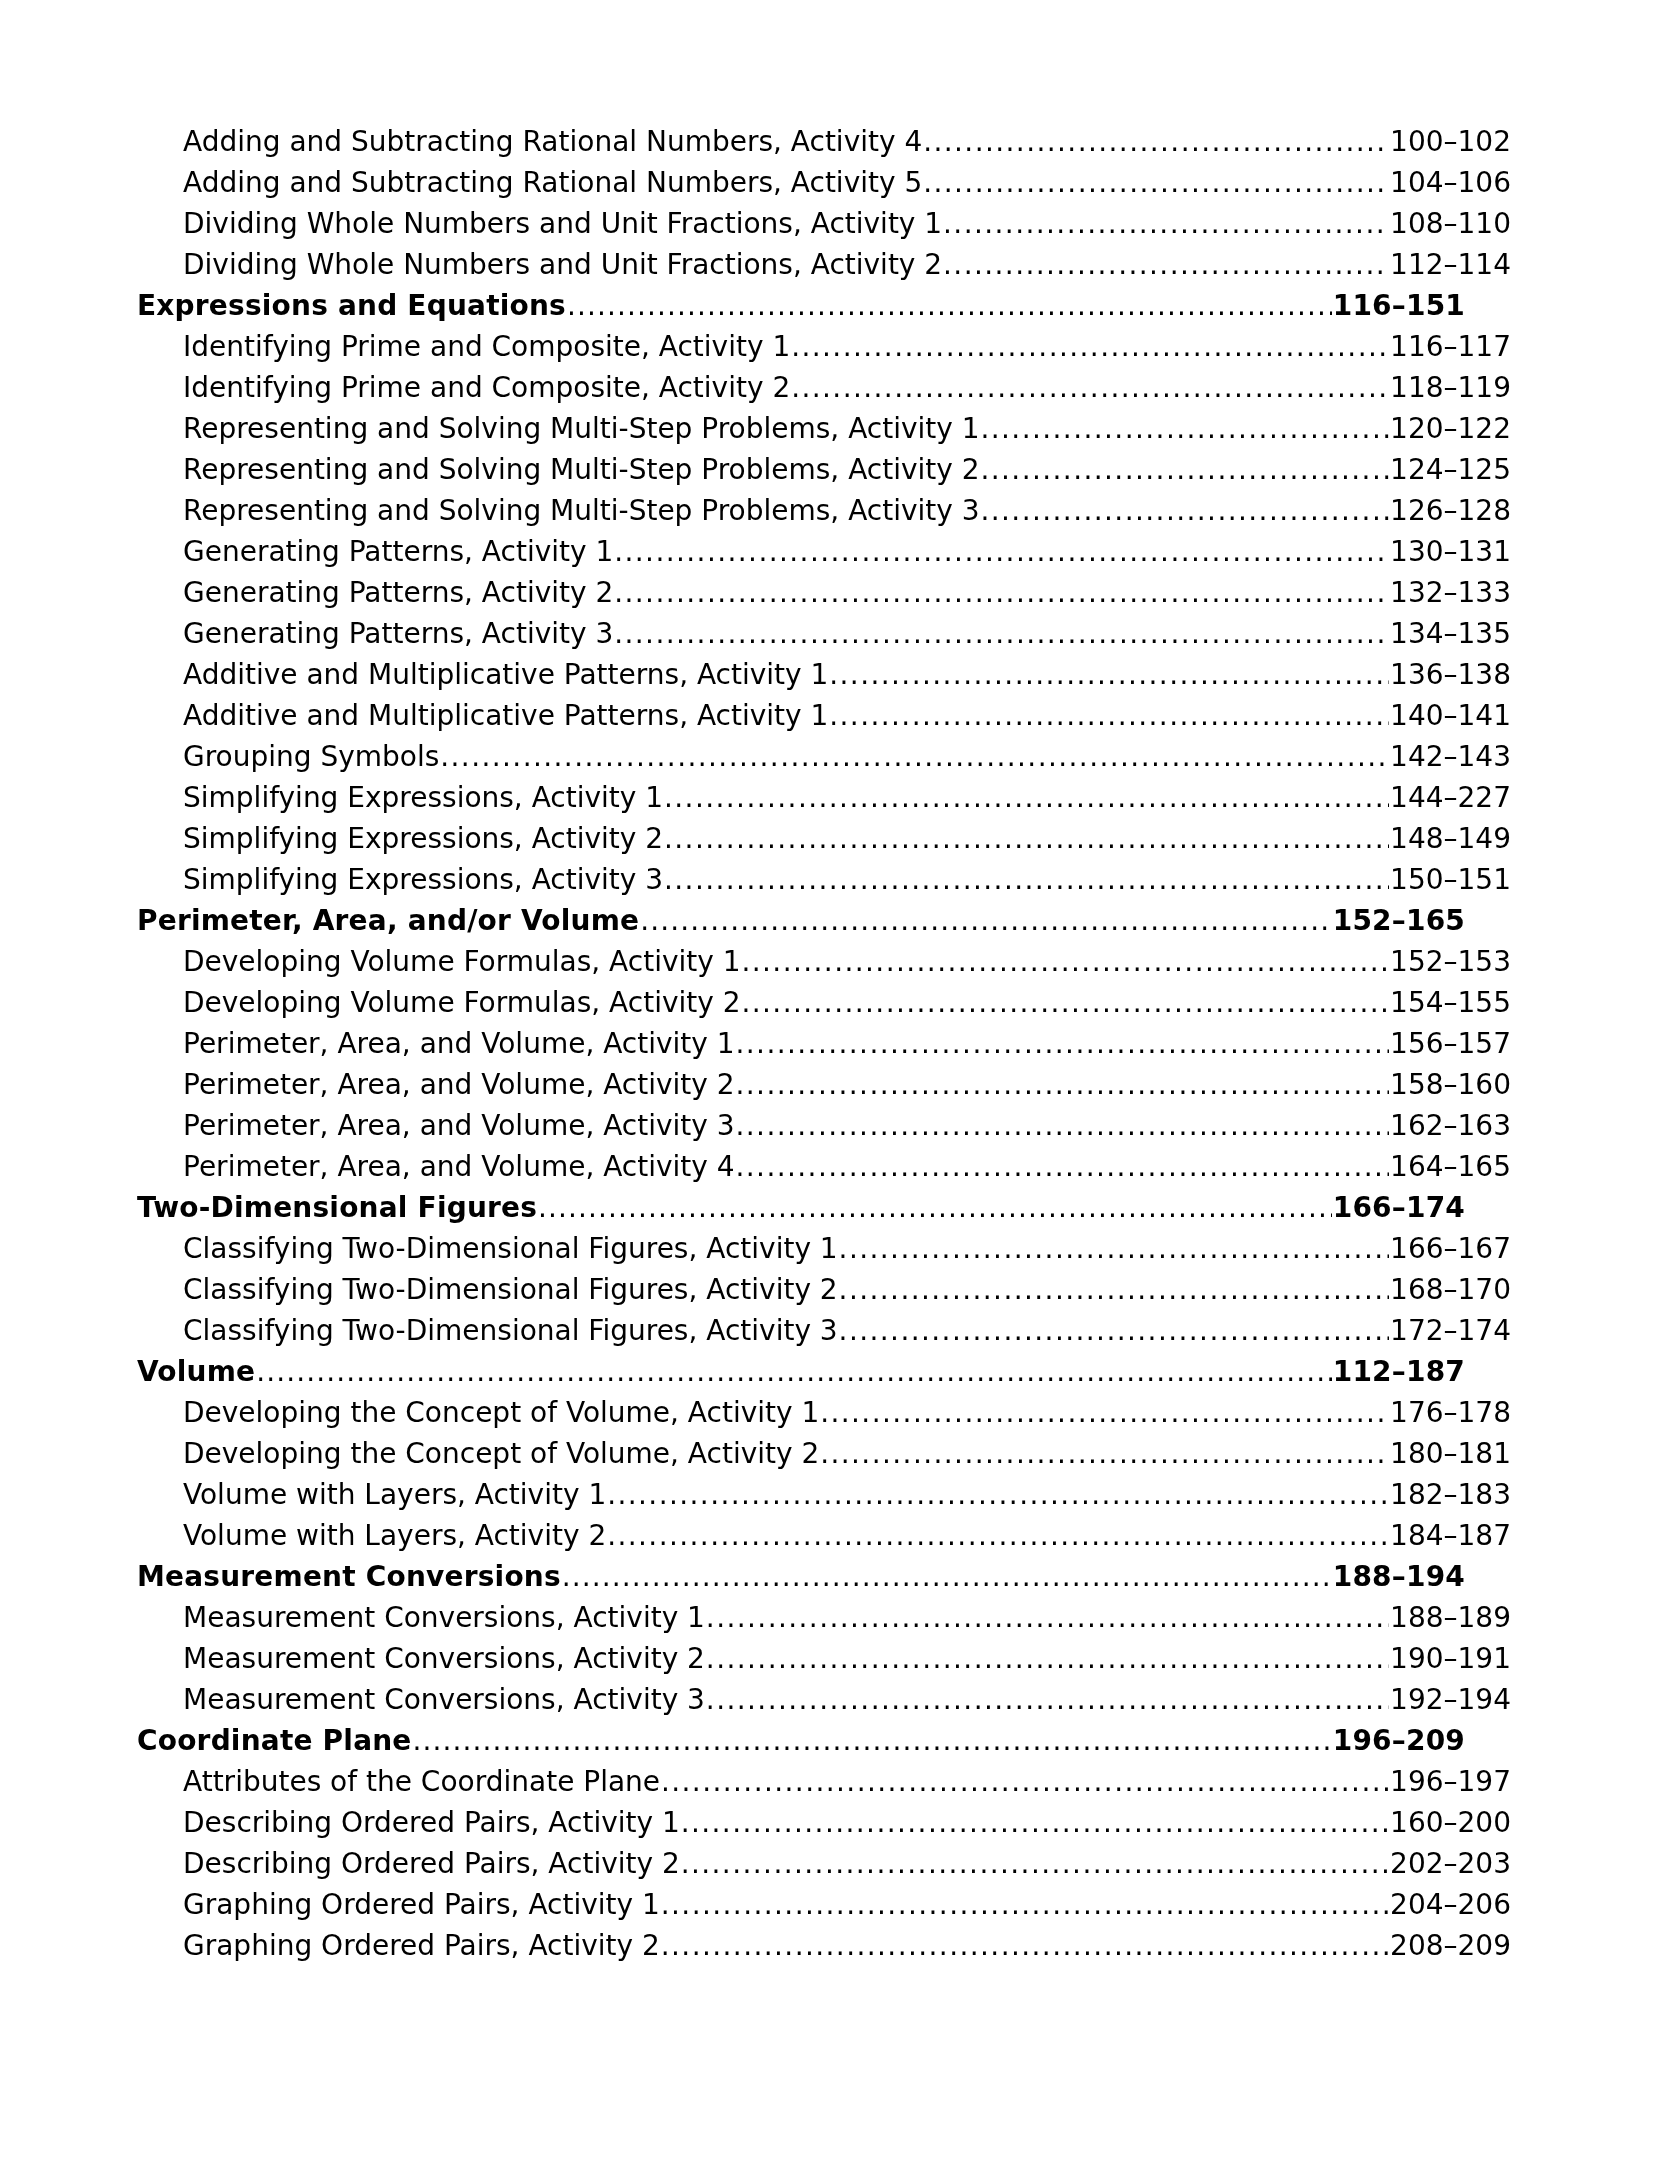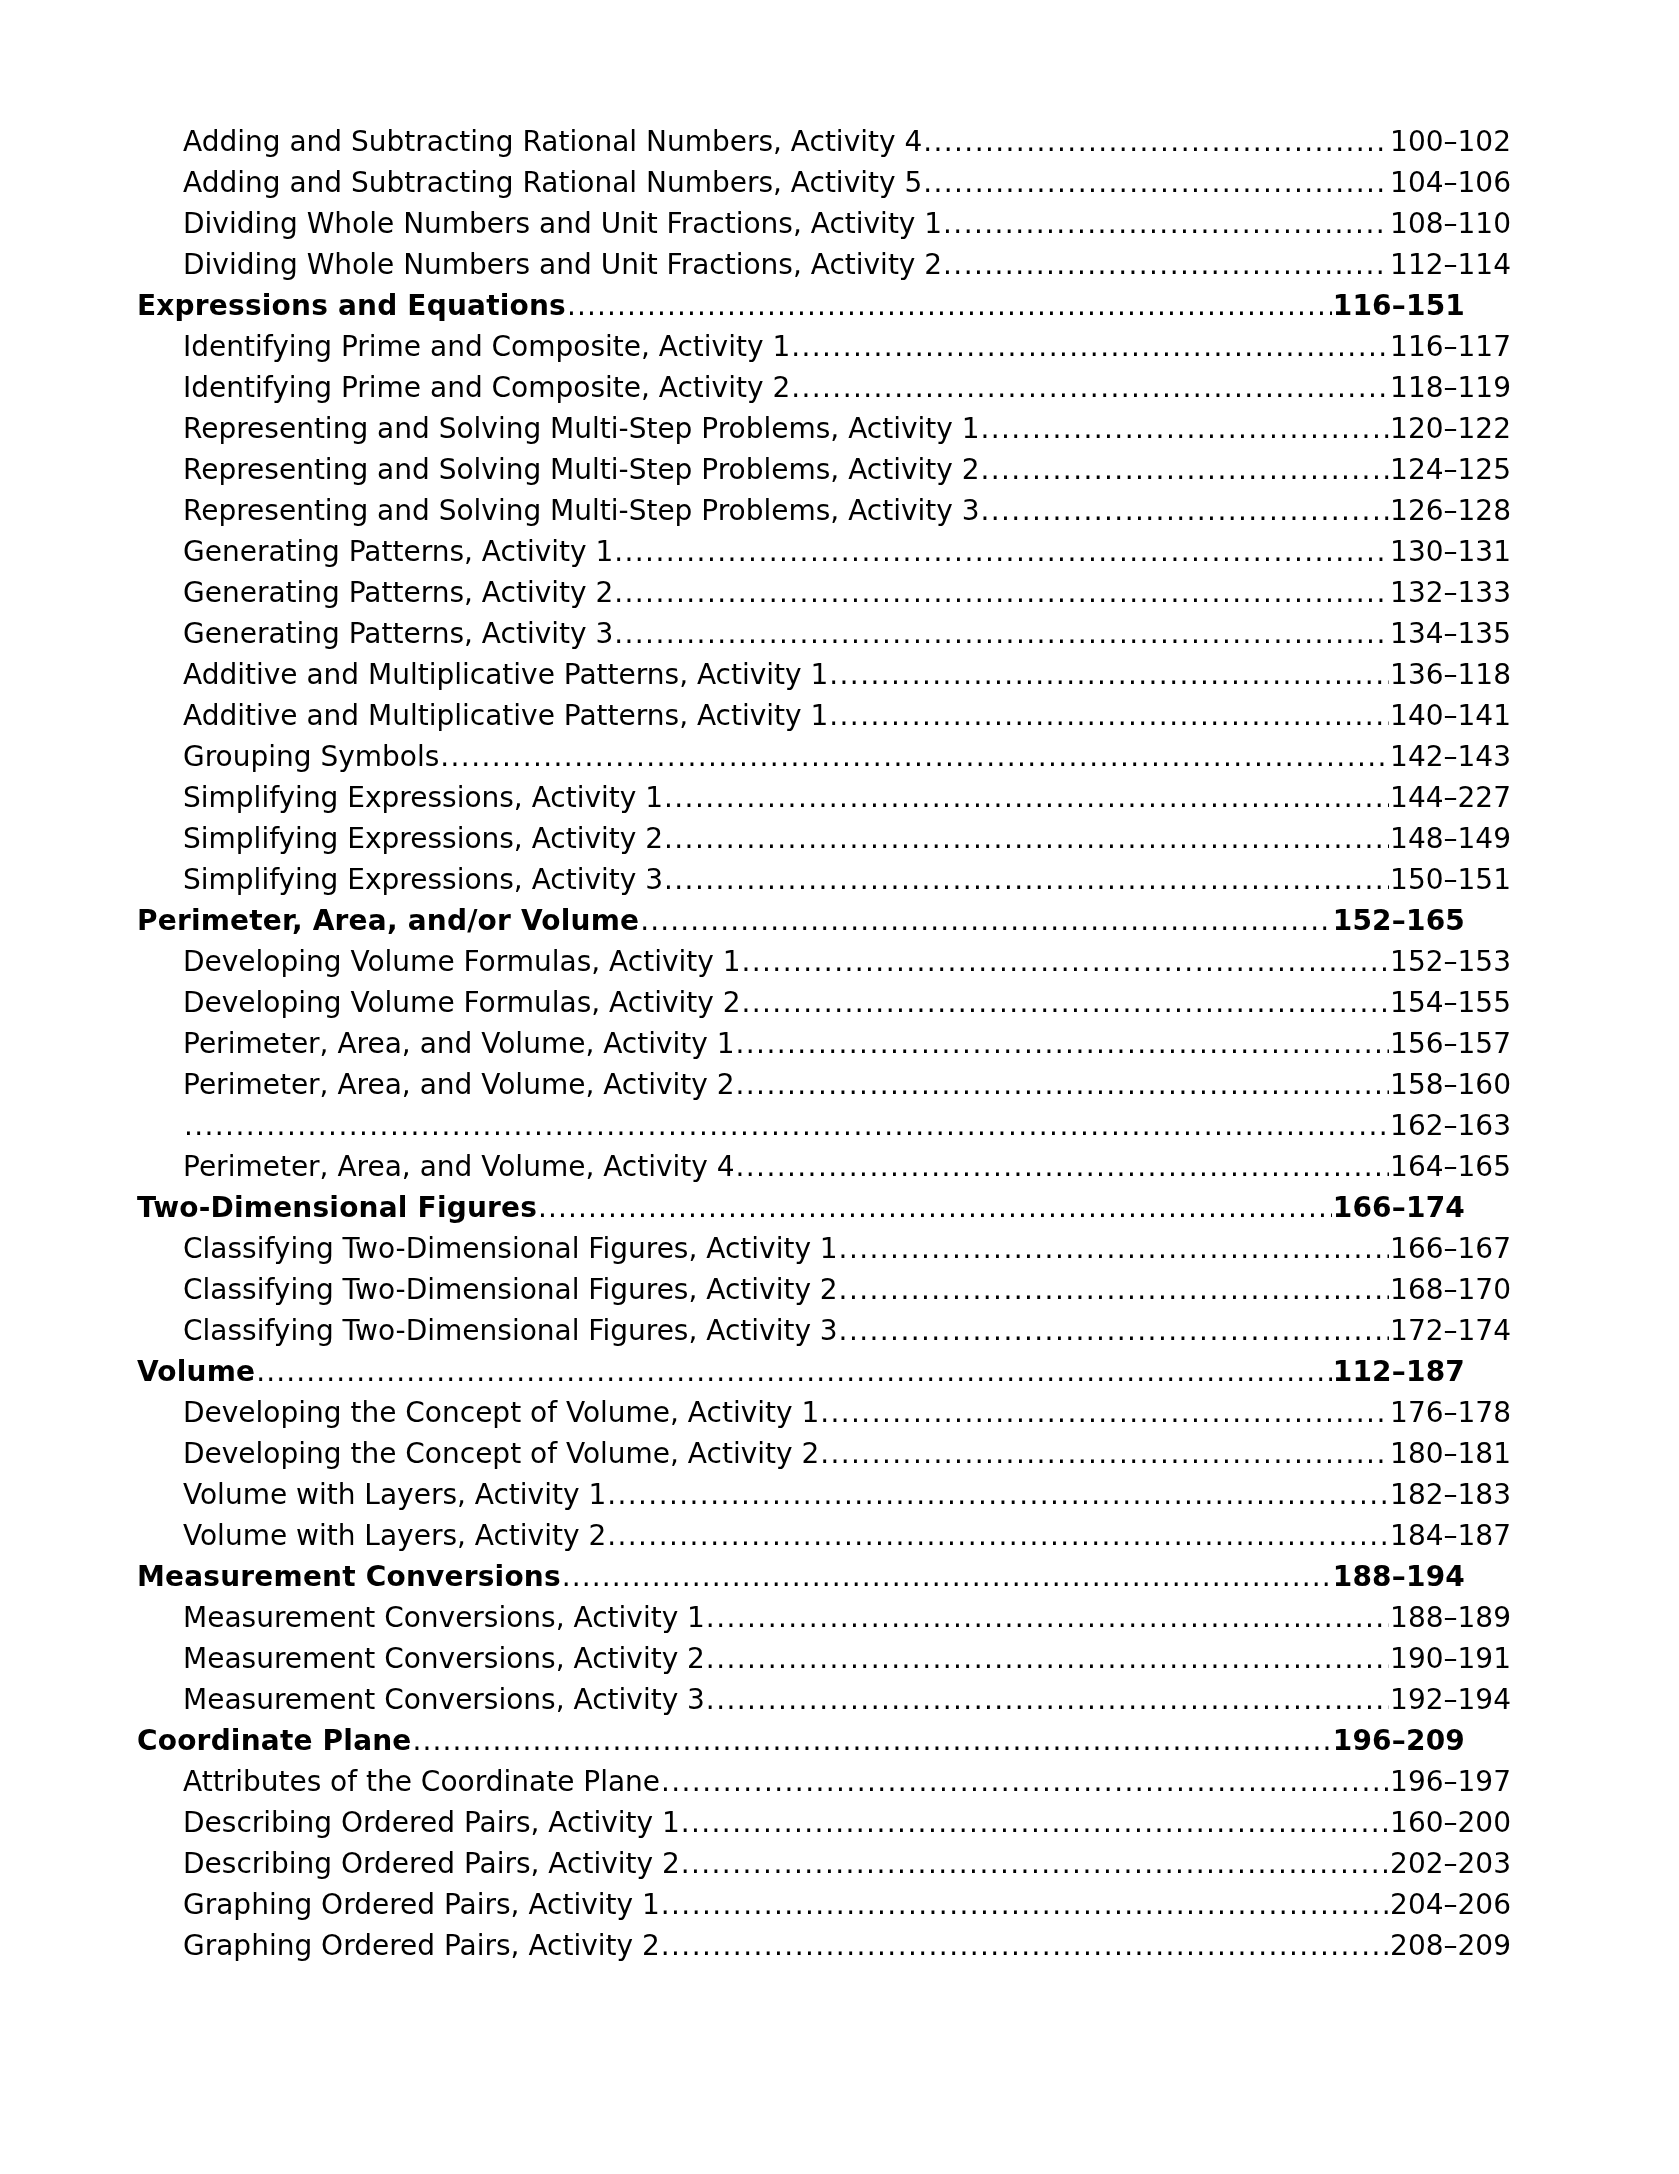--- a/index.html
+++ b/index.html
@@ -124,21 +124,21 @@
         <span class="toc-pages">132–133</span>
       </div>
       <div class="toc-row level-2">
         <span class="toc-title">Generating Patterns, Activity 3</span>
         <span class="toc-dots">...........................................................................................................................................................................................................................</span>
         <span class="toc-pages">134–135</span>
       </div>
       <div class="toc-row level-2">
         <span class="toc-title">Additive and Multiplicative Patterns, Activity 1</span>
         <span class="toc-dots">...........................................................................................................................................................................................................................</span>
-        <span class="toc-pages">136–118</span>
+        <span class="toc-pages">136–138</span>
       </div>
       <div class="toc-row level-2">
         <span class="toc-title">Additive and Multiplicative Patterns, Activity 1</span>
         <span class="toc-dots">...........................................................................................................................................................................................................................</span>
         <span class="toc-pages">140–141</span>
       </div>
       <div class="toc-row level-2">
         <span class="toc-title">Grouping Symbols</span>
         <span class="toc-dots">...........................................................................................................................................................................................................................</span>
         <span class="toc-pages">142–143</span>
@@ -177,20 +177,21 @@
         <span class="toc-title">Perimeter, Area, and Volume, Activity 1</span>
         <span class="toc-dots">...........................................................................................................................................................................................................................</span>
         <span class="toc-pages">156–157</span>
       </div>
       <div class="toc-row level-2">
         <span class="toc-title">Perimeter, Area, and Volume, Activity 2</span>
         <span class="toc-dots">...........................................................................................................................................................................................................................</span>
         <span class="toc-pages">158–160</span>
       </div>
       <div class="toc-row level-2">
+        <span class="toc-title">Perimeter, Area, and Volume, Activity 3</span>
         <span class="toc-dots">...........................................................................................................................................................................................................................</span>
         <span class="toc-pages">162–163</span>
       </div>
       <div class="toc-row level-2">
         <span class="toc-title">Perimeter, Area, and Volume, Activity 4</span>
         <span class="toc-dots">...........................................................................................................................................................................................................................</span>
         <span class="toc-pages">164–165</span>
       </div>
       <div class="toc-row level-1">
         <span class="toc-title">Two-Dimensional Figures</span>

